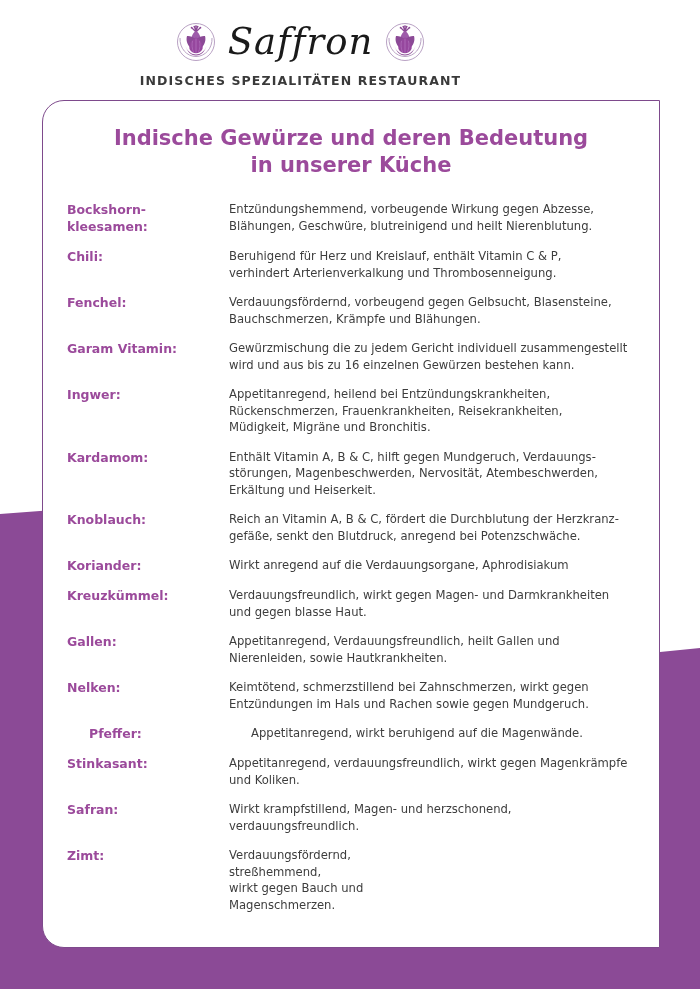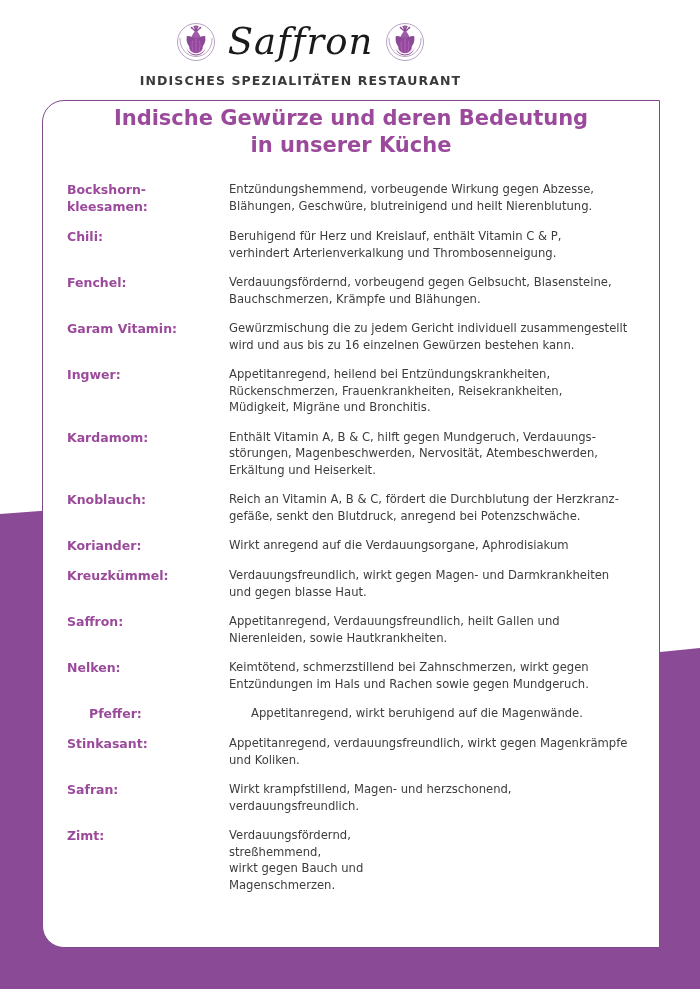--- a/index.html
+++ b/index.html
@@ -78,21 +78,21 @@
 
   
   .card {
     position: absolute;
     left: 42px; top: 100px;
     width: 618px; height: 848px;
     background: #ffffff;
     border: 1.5px solid #7E4A8C;
     border-radius: 22px 0 0 22px;
     z-index: 2;
-    padding: 4px 0 0 0;
+    padding: 24px 0 0 0;
     overflow: hidden;
   }
 
   .title {
     text-align: center;
     color: #9B4A9B;
     font-size: 21px;
     font-weight: bold;
     line-height: 27px;
     padding: 0 30px;
@@ -233,21 +233,21 @@
       <div class="entry">
         <div class="entry-label" style="white-space: pre-line;">Koriander:</div>
         <div class="entry-desc">Wirkt anregend auf die Verdauungsorgane, Aphrodisiakum</div>
       </div>
       <div class="entry">
         <div class="entry-label" style="white-space: pre-line;">Kreuzkümmel:</div>
         <div class="entry-desc">Verdauungsfreundlich, wirkt gegen Magen- und Darmkrankheiten
 und gegen blasse Haut.</div>
       </div>
       <div class="entry">
-        <div class="entry-label" style="white-space: pre-line;">Saffron:</div>
+        <div class="entry-label" style="white-space: pre-line;">Gallen:</div>
         <div class="entry-desc">Appetitanregend, Verdauungsfreundlich, heilt Gallen und
 Nierenleiden, sowie Hautkrankheiten.</div>
       </div>
       <div class="entry">
         <div class="entry-label" style="white-space: pre-line;">Nelken:</div>
         <div class="entry-desc">Keimtötend, schmerzstillend bei Zahnschmerzen, wirkt gegen
 Entzündungen im Hals und Rachen sowie gegen Mundgeruch.</div>
       </div>
       <div class="entry">
         <div class="entry-label" style="white-space: pre-line; margin-left: 22px;">Pfeffer:</div>

